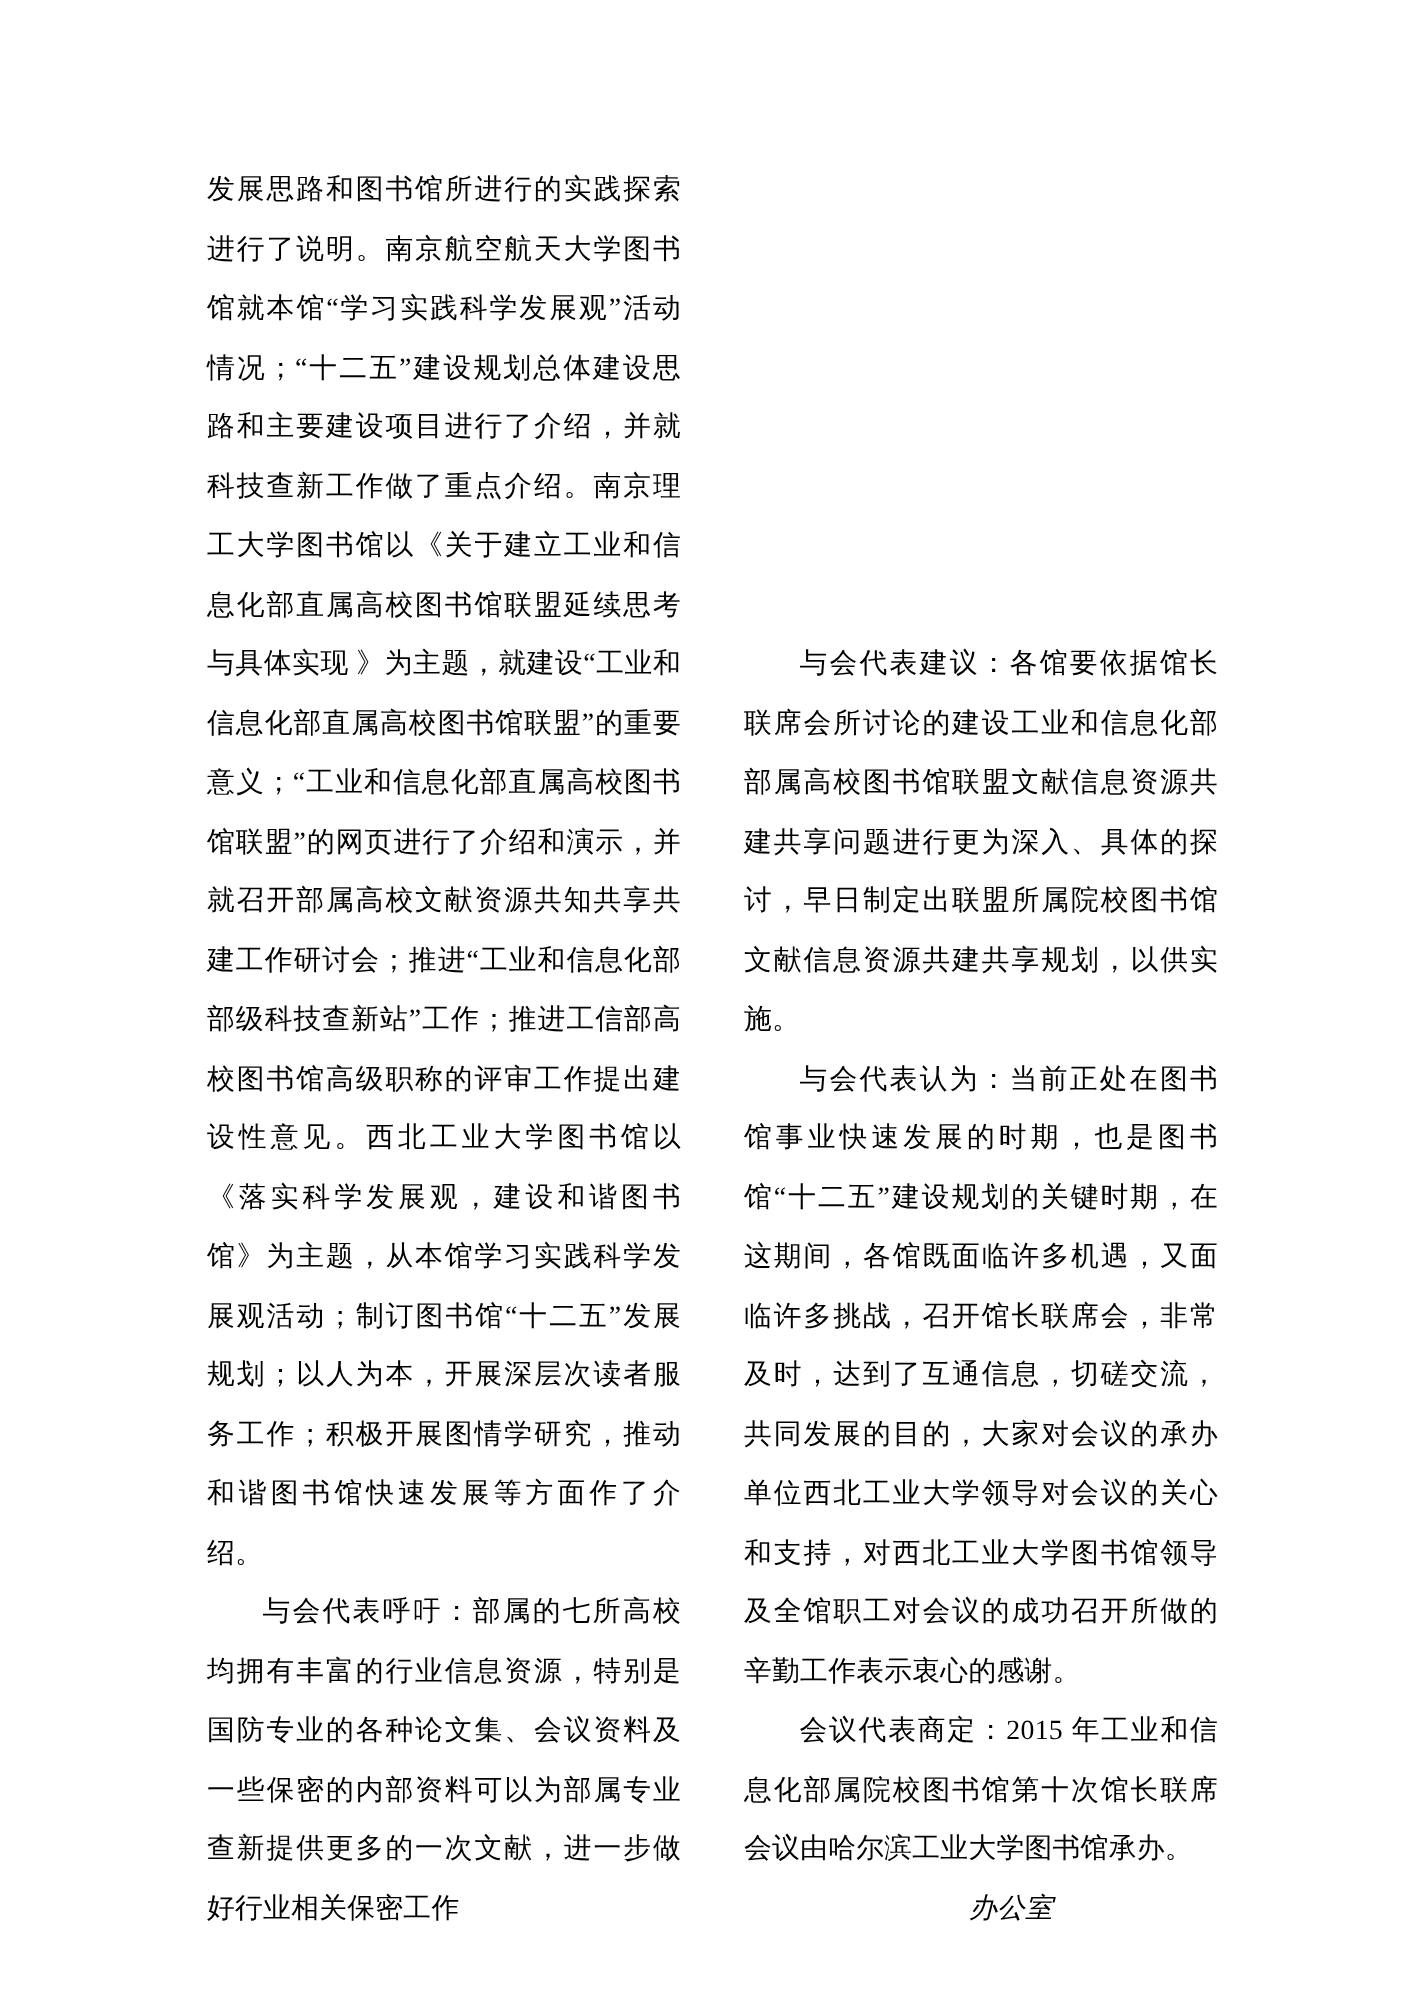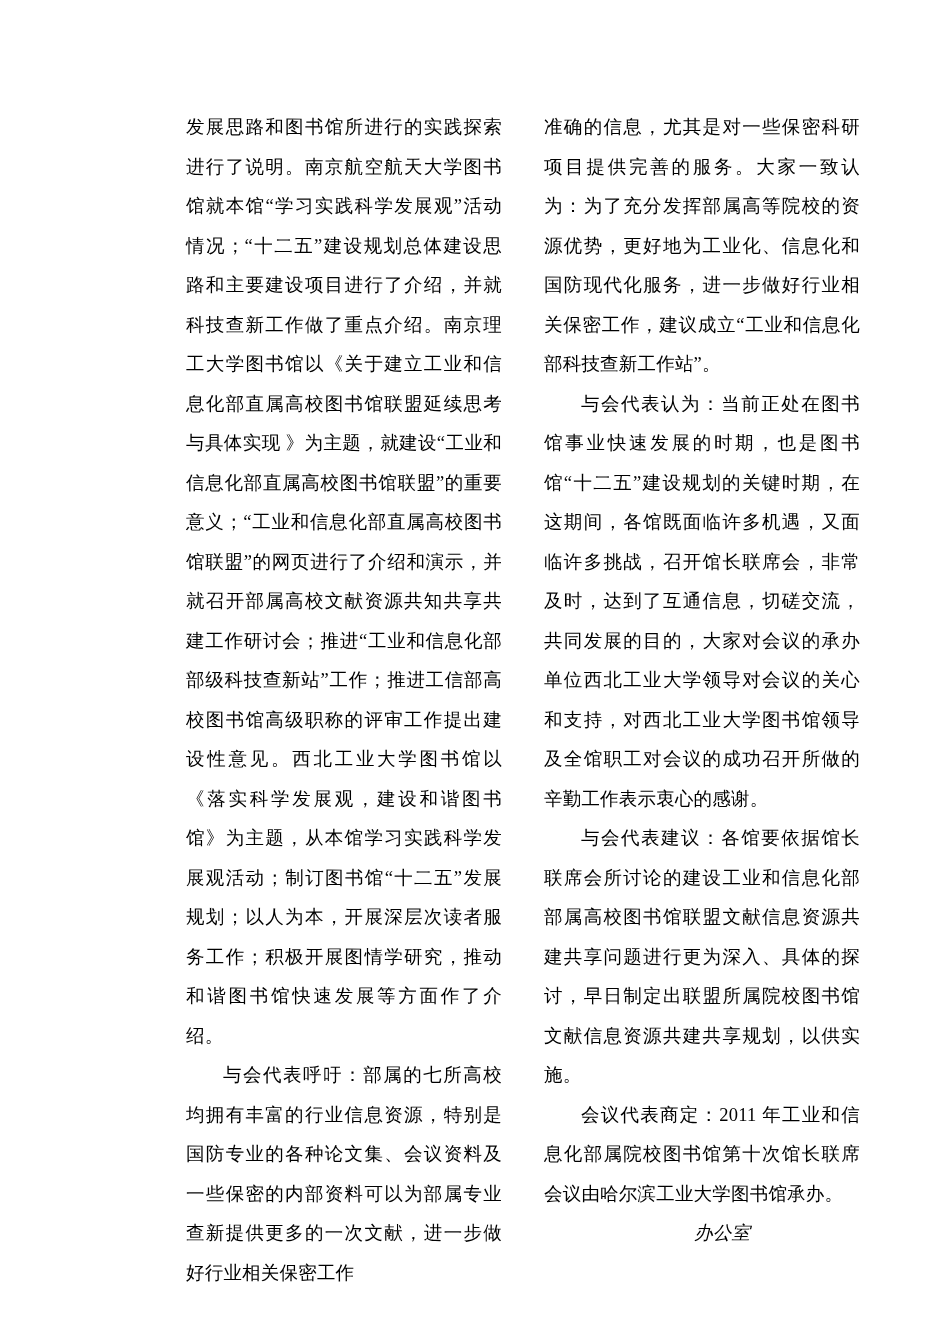--- a/index.html
+++ b/index.html
@@ -24,22 +24,21 @@
     box-sizing: border-box;
   }
   .columns {
     position: absolute;
     left: 138px;
     top: 108px;
     width: 674px;
     display: flex;
     flex-direction: row;
     justify-content: space-between;
-    align-items: flex-start;
-    margin-left: 48px;
+    align-items: flex-end;
   }
   .col {
     width: 316px;
   }
   .col p {
     margin: 0;
     font-size: 18.5px;
     line-height: 39.5px;
     text-align: justify;
     text-justify: inter-ideograph;
@@ -60,21 +59,20 @@
 
 <div class="page">
   <div class="columns">
 
     <div class="col">
       <p>发展思路和图书馆所进行的实践探索进行了说明。南京航空航天大学图书馆就本馆“学习实践科学发展观”活动情况；“十二五”建设规划总体建设思路和主要建设项目进行了介绍，并就科技查新工作做了重点介绍。南京理工大学图书馆以《关于建立工业和信息化部直属高校图书馆联盟延续思考与具体实现 》为主题，就建设“工业和信息化部直属高校图书馆联盟”的重要意义；“工业和信息化部直属高校图书馆联盟”的网页进行了介绍和演示，并就召开部属高校文献资源共知共享共建工作研讨会；推进“工业和信息化部部级科技查新站”工作；推进工信部高校图书馆高级职称的评审工作提出建设性意见。西北工业大学图书馆以《落实科学发展观，建设和谐图书馆》为主题，从本馆学习实践科学发展观活动；制订图书馆“十二五”发展规划；以人为本，开展深层次读者服务工作；积极开展图情学研究，推动和谐图书馆快速发展等方面作了介绍。</p>
       <p class="indent">与会代表呼吁：部属的七所高校均拥有丰富的行业信息资源，特别是国防专业的各种论文集、会议资料及一些保密的内部资料可以为部属专业查新提供更多的一次文献，进一步做好行业相关保密工作</p>
     </div>
 
     <div class="col">
-      <p>准确的信息，尤其是对一些保密科研项目提供完善的服务。大家一致认为：为了充分发挥部属高等院校的资源优势，更好地为工业化、信息化和国防现代化服务，进一步做好行业相关保密工作，建议成立“工业和信息化部科技查新工作站”。</p>
+      <p class="indent">与会代表建议：各馆要依据馆长联席会所讨论的建设工业和信息化部部属高校图书馆联盟文献信息资源共建共享问题进行更为深入、具体的探讨，早日制定出联盟所属院校图书馆文献信息资源共建共享规划，以供实施。</p>
       <p class="indent">与会代表认为：当前正处在图书馆事业快速发展的时期，也是图书馆“十二五”建设规划的关键时期，在这期间，各馆既面临许多机遇，又面临许多挑战，召开馆长联席会，非常及时，达到了互通信息，切磋交流，共同发展的目的，大家对会议的承办单位西北工业大学领导对会议的关心和支持，对西北工业大学图书馆领导及全馆职工对会议的成功召开所做的辛勤工作表示衷心的感谢。</p>
-      <p class="indent">与会代表建议：各馆要依据馆长联席会所讨论的建设工业和信息化部部属高校图书馆联盟文献信息资源共建共享问题进行更为深入、具体的探讨，早日制定出联盟所属院校图书馆文献信息资源共建共享规划，以供实施。</p>
-      <p class="indent">会议代表商定：2011 年工业和信息化部属院校图书馆第十次馆长联席会议由哈尔滨工业大学图书馆承办。</p>
+      <p class="indent">会议代表商定：2015 年工业和信息化部属院校图书馆第十次馆长联席会议由哈尔滨工业大学图书馆承办。</p>
       <p class="right">办公室</p>
     </div>
 
   </div>
 </div>
 
 </body></html>

